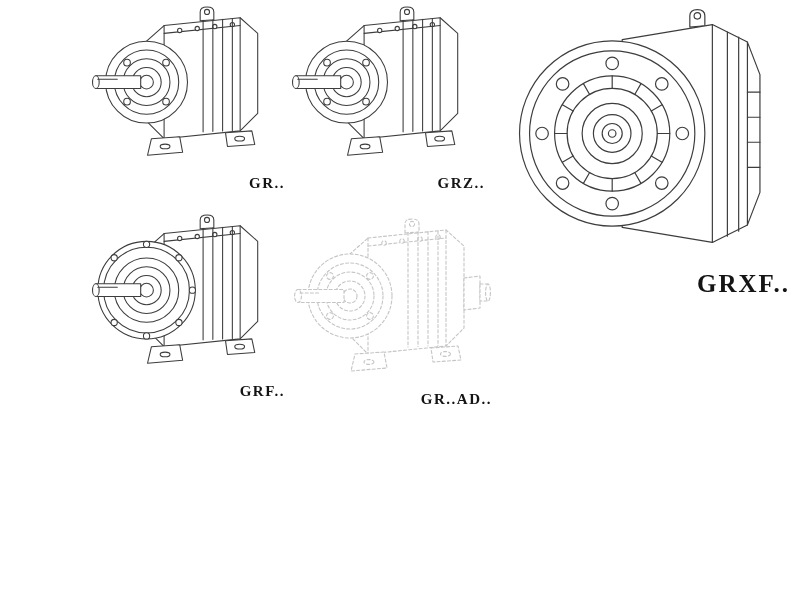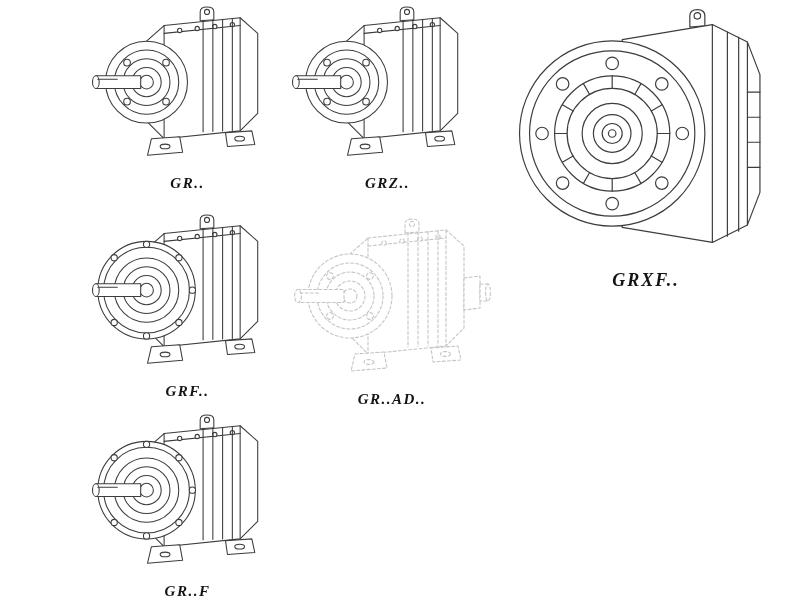--- a/index.html
+++ b/index.html
@@ -5,36 +5,36 @@
   * { margin:0; padding:0; box-sizing:border-box; }
   html,body { background:#ffffff; }
   body {
     width:800px; height:600px; overflow:hidden;
     font-family:"Liberation Serif", serif;
   }
   .page { position:relative; width:800px; height:600px; background:#ffffff; }
 
   .figure {
     position:absolute; display:flex; flex-direction:column;
-    align-items:center; justify-content:flex-start;font-style:italic;
+    align-items:flex-end; justify-content:flex-start;
   }
   .unit {
     display:block;
     stroke:#3d3d3d; fill:#ffffff; stroke-width:1.1;
     stroke-linejoin:round; stroke-linecap:round;
   }
   .unit--lg { stroke-width:0.95; }
   .ghost .unit { stroke:#c5c5c5; stroke-dasharray:3 2.2; }
 
   .fig-label {
     margin-top:5px;
     font-weight:bold; font-size:15px; letter-spacing:1.5px;
     color:#141414; white-space:nowrap;
   }
-  .fig-label--big { font-size:18px; letter-spacing:2px; }
+  .fig-label--big { font-size:25px; letter-spacing:2px; }
 
   .assets { position:absolute; width:0; height:0; overflow:hidden; }
 </style>
 </head>
 <body>
 
 <svg class="assets" aria-hidden="true">
   <defs>
 
     <g id="housing-a">
@@ -216,22 +216,15 @@
 
   <figure class="figure" style="left:90px; top:212px; width:195px;">
     <svg class="unit" width="195" height="166" viewBox="0 0 200 170">
       <use href="#housing-a"></use>
         <use href="#boss-flange"></use>
     </svg>
     <figcaption class="fig-label">GRF..</figcaption>
   </figure>
 
 
-  <figure class="figure" style="left:90px; top:412px; width:195px;">
-    <svg class="unit" width="195" height="166" viewBox="0 0 200 170">
-      <use href="#housing-a"></use>
-        <use href="#boss-flange"></use>
-    </svg>
-    <figcaption class="fig-label">GR..F</figcaption>
-  </figure>
 
 
 </div>
 
 </body></html>

